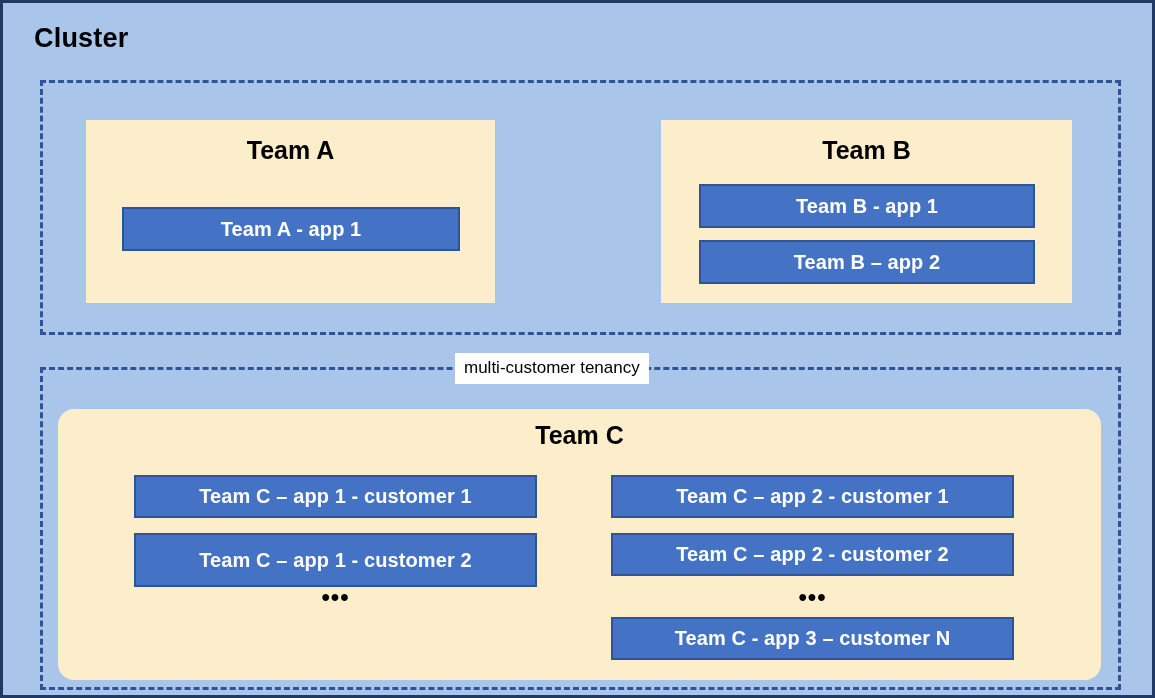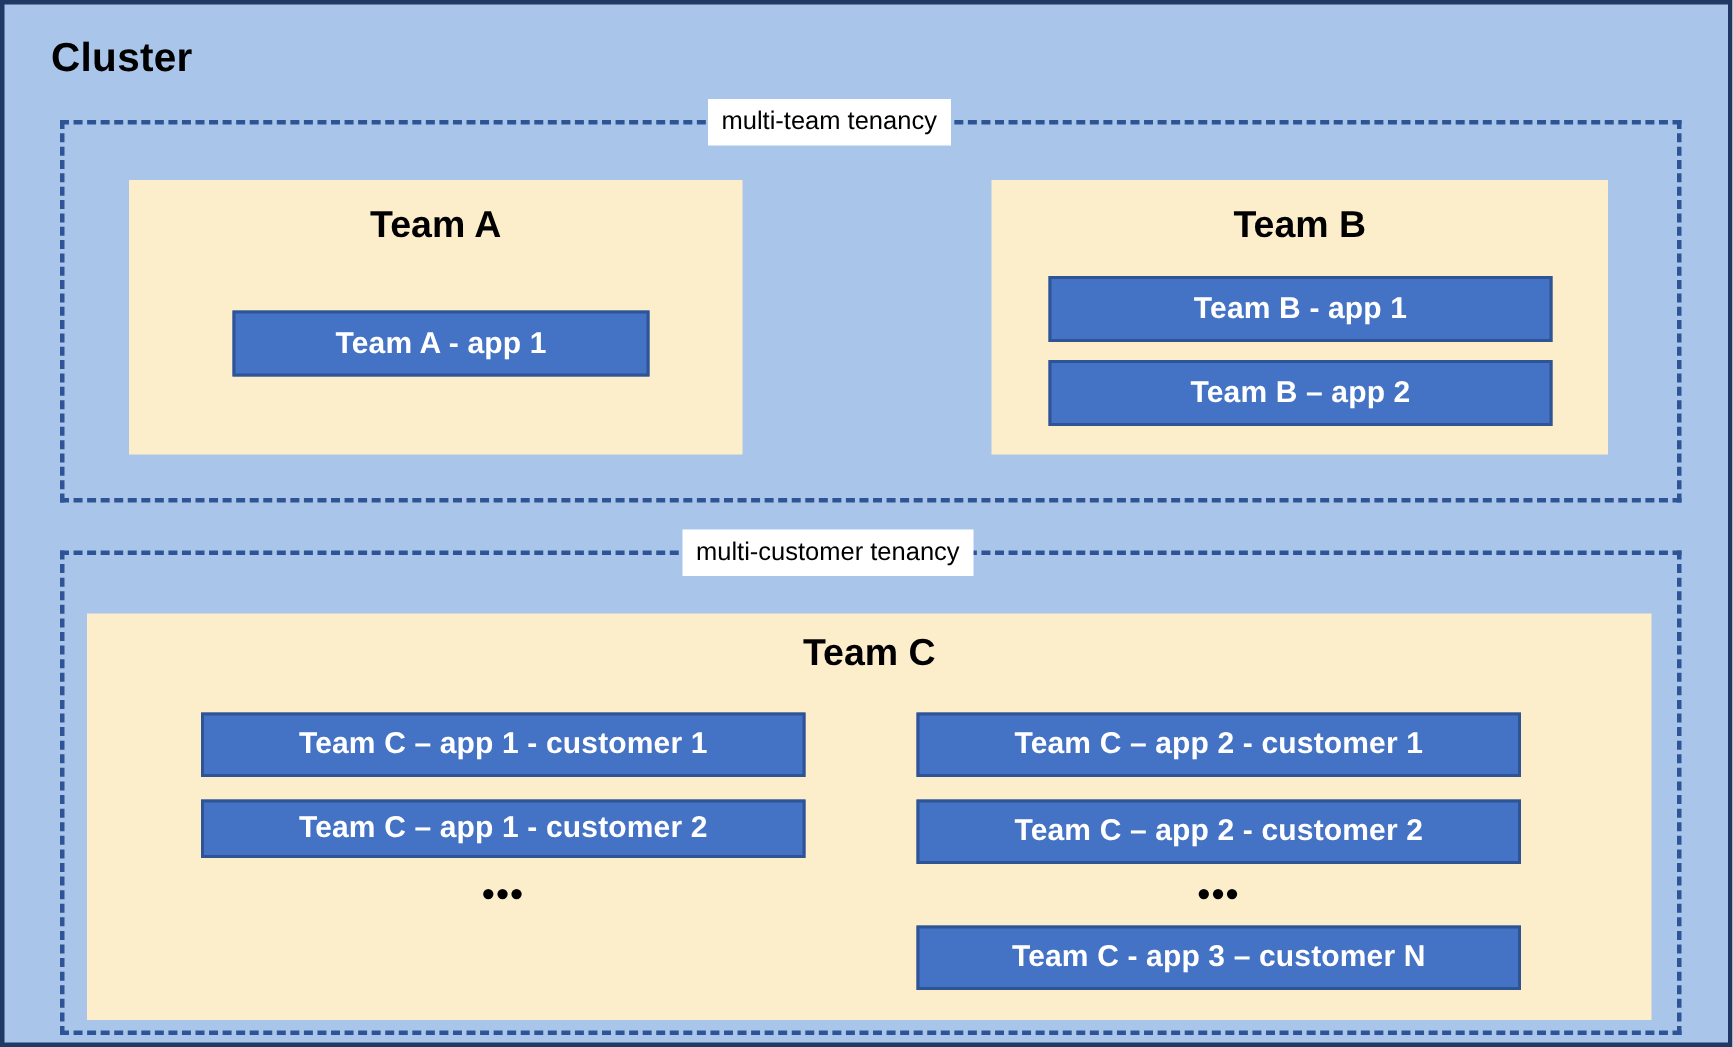--- a/index.html
+++ b/index.html
@@ -77,21 +77,21 @@
   }
 
   
   .team-panel {
     position: absolute;
     box-sizing: border-box;
     background: #fdeecb;
   }
   #team-a-panel { left: 83px;  top: 117px; width: 409px; height: 183px; }
   #team-b-panel { left: 658px; top: 117px; width: 411px; height: 183px; }
-  #team-c-panel { left: 55px;  top: 406px; width: 1043px; height: 271px; }
+  #team-c-panel { left: 55px;  top: 406px; width: 1043px; height: 271px; border-radius: 16px; }
 
   .team-title {
     position: absolute;
     left: 0;
     width: 100%;
     text-align: center;
     font-size: 25px;
     font-weight: bold;
     color: #000000;
     white-space: nowrap;
@@ -111,29 +111,29 @@
     display: flex;
     align-items: center;
     justify-content: center;
     text-align: center;
     white-space: nowrap;
     letter-spacing: 0.1px;
     font-weight: bold;
   }
 
   
-  #team-a-app-1 { left: 36px; top: 87px; width: 278px; height: 44px; margin-left: 33px; }
+  #team-a-app-1 { left: 36px; top: 87px; width: 338px; height: 44px; }
 
   
   #team-b-app-1 { left: 38px; top: 64px; width: 336px; height: 44px; }
   #team-b-app-2 { left: 38px; top: 120px; width: 336px; height: 44px; }
 
   
   #team-c-app1-cust1 { left: 76px; top: 66px;  width: 403px; height: 43px; }
-  #team-c-app1-cust2 { left: 76px; top: 124px; width: 403px; height: 39px; }
+  #team-c-app1-cust2 { left: 76px; top: 124px; width: 403px; height: 54px; }
   #team-c-app1-custN { left: 76px; top: 208px; width: 403px; height: 43px; }
 
   
   #team-c-app2-cust1 { left: 553px; top: 66px;  width: 403px; height: 43px; }
   #team-c-app2-cust2 { left: 553px; top: 124px; width: 403px; height: 43px; }
   #team-c-app2-custN { left: 553px; top: 208px; width: 403px; height: 43px; }
 
   
   .ellipsis {
     position: absolute;
@@ -149,21 +149,20 @@
 </style>
 </head>
 <body>
 
 <div id="diagram">
 
   <div id="cluster-title">Cluster</div>
 
   <div id="zone-multi-team" class="tenancy-zone"></div>
 
-  <div id="caption-multi-team" class="zone-caption">multi-team tenancy</div>
 
   <div id="team-a-panel" class="team-panel">
     <div class="team-title">Team A</div>
     <div id="team-a-app-1" class="app-box">Team A - app 1</div>
   </div>
 
   <div id="team-b-panel" class="team-panel">
     <div class="team-title">Team B</div>
     <div id="team-b-app-1" class="app-box">Team B - app 1</div>
     <div id="team-b-app-2" class="app-box">Team B – app 2</div>

